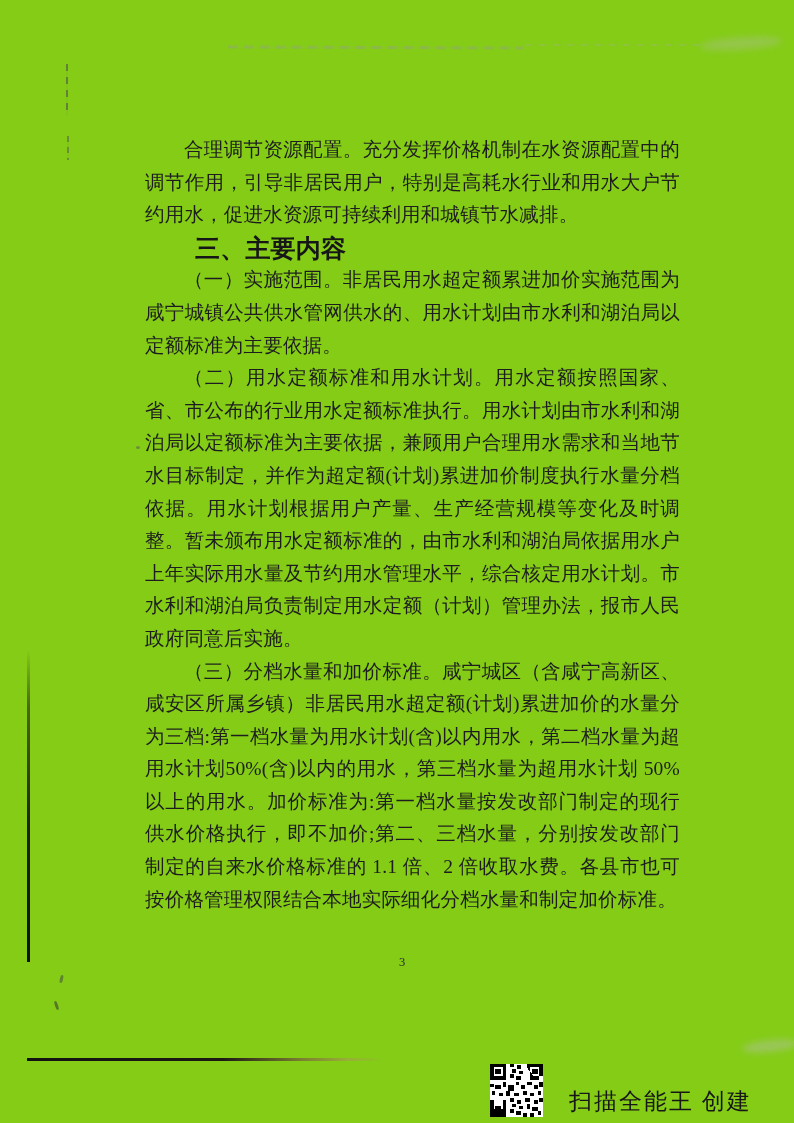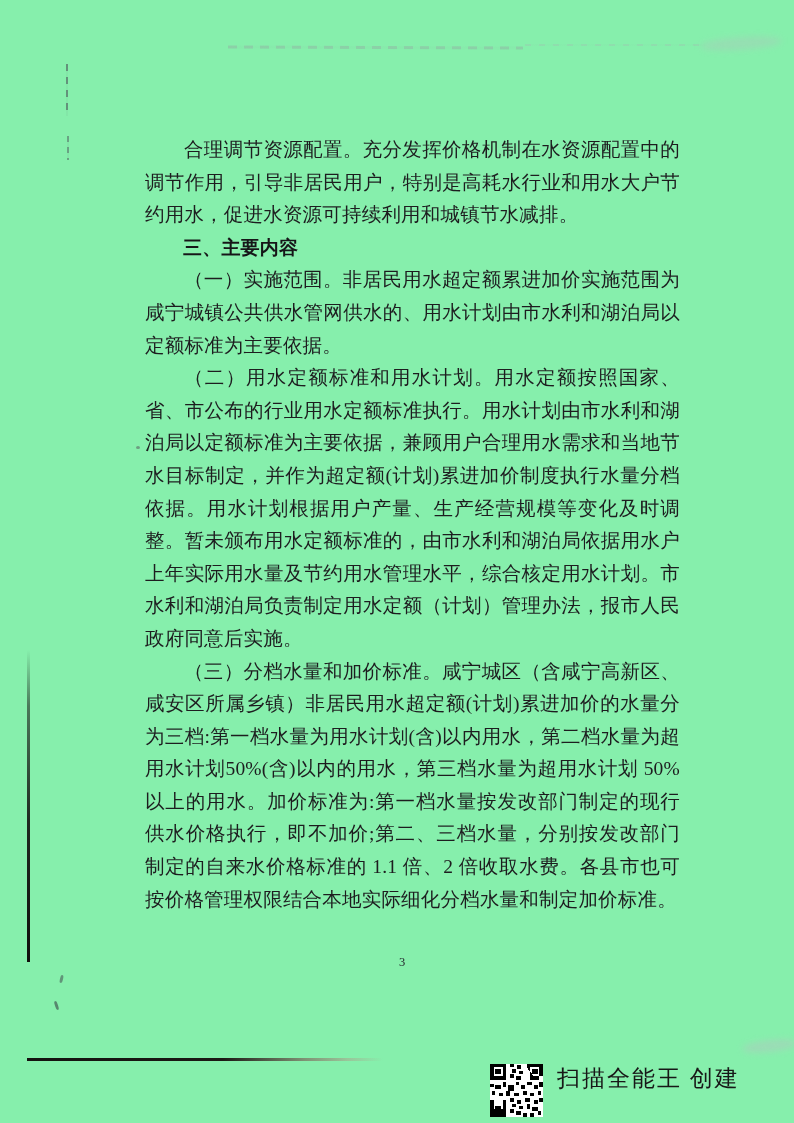--- a/index.html
+++ b/index.html
@@ -5,21 +5,21 @@
   html, body {
     margin: 0;
     padding: 0;
     background: #e8e8e8;
     font-family: "Liberation Serif", "DejaVu Serif", serif;
   }
   .scan-page {
     position: relative;
     width: 794px;
     height: 1123px;
-    background: #86efac;
+    background: #84cc16;
     overflow: hidden;
     margin: 0 auto;
   }
 
   
   .doc-content {
     position: absolute;
     left: 145px;
     top: 134px;
     width: 535px;
@@ -32,21 +32,21 @@
   }
   .doc-content p {
     margin: 0;
     text-indent: 2em;
   }
   .doc-heading {
     margin: 0;
     text-indent: 2em;
     font-family: "Liberation Sans", "DejaVu Sans", sans-serif;
     font-weight: bold;
-    font-size: 19px;
+    font-size: 25px;
     color: #161618;
   }
 
   
   .page-number {
     position: absolute;
     left: 392px;
     top: 955px;
     width: 20px;
     text-align: center;
@@ -54,21 +54,22 @@
     color: #24242c;
     font-family: "Liberation Serif", serif;
   }
 
   
   .watermark {
     position: absolute;
     left: 490px;
     top: 1063px;
     display: flex;
-    align-items: flex-start;
+    align-items: flex-end;
+    gap: 12px;
   }
   .qr {
     width: 53px;
     height: 54px;
     display: block;
   }
   .watermark-text {
     margin-left: 14px;
     font-size: 23px;
     letter-spacing: 2px;

